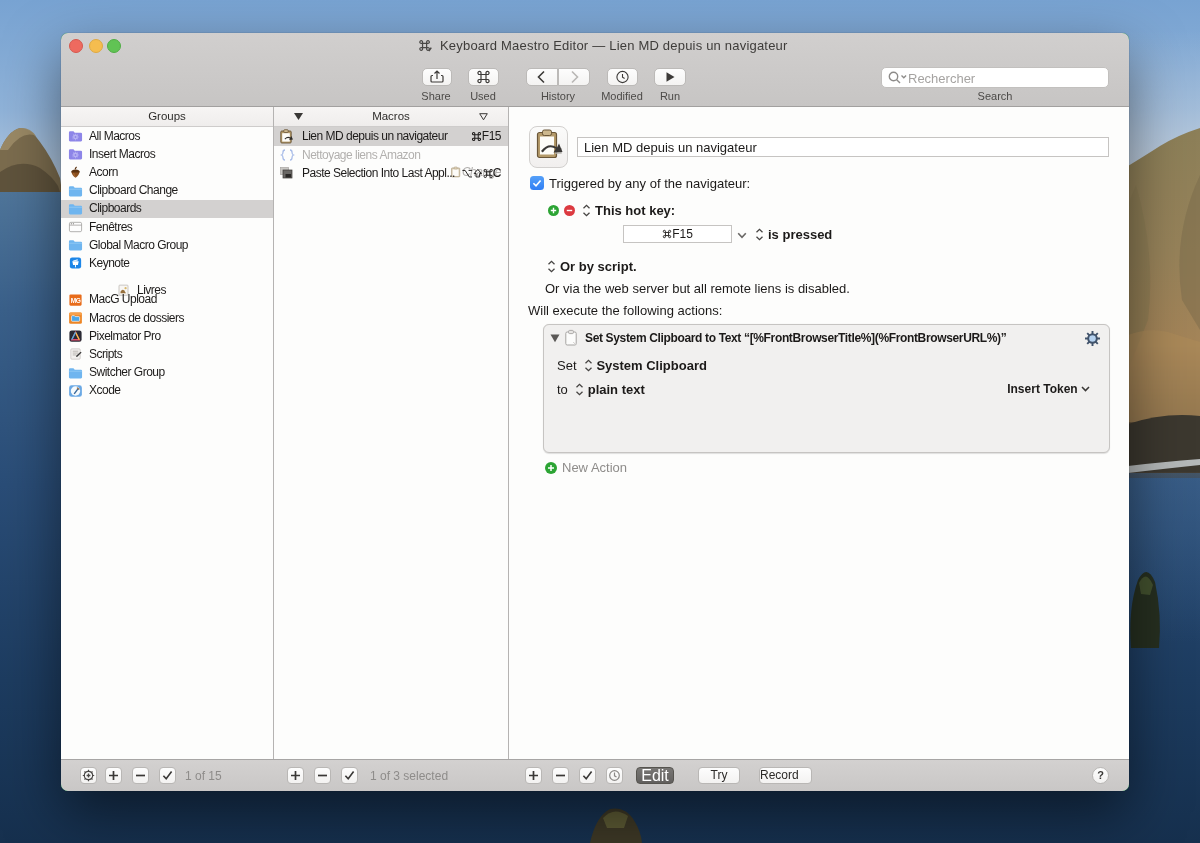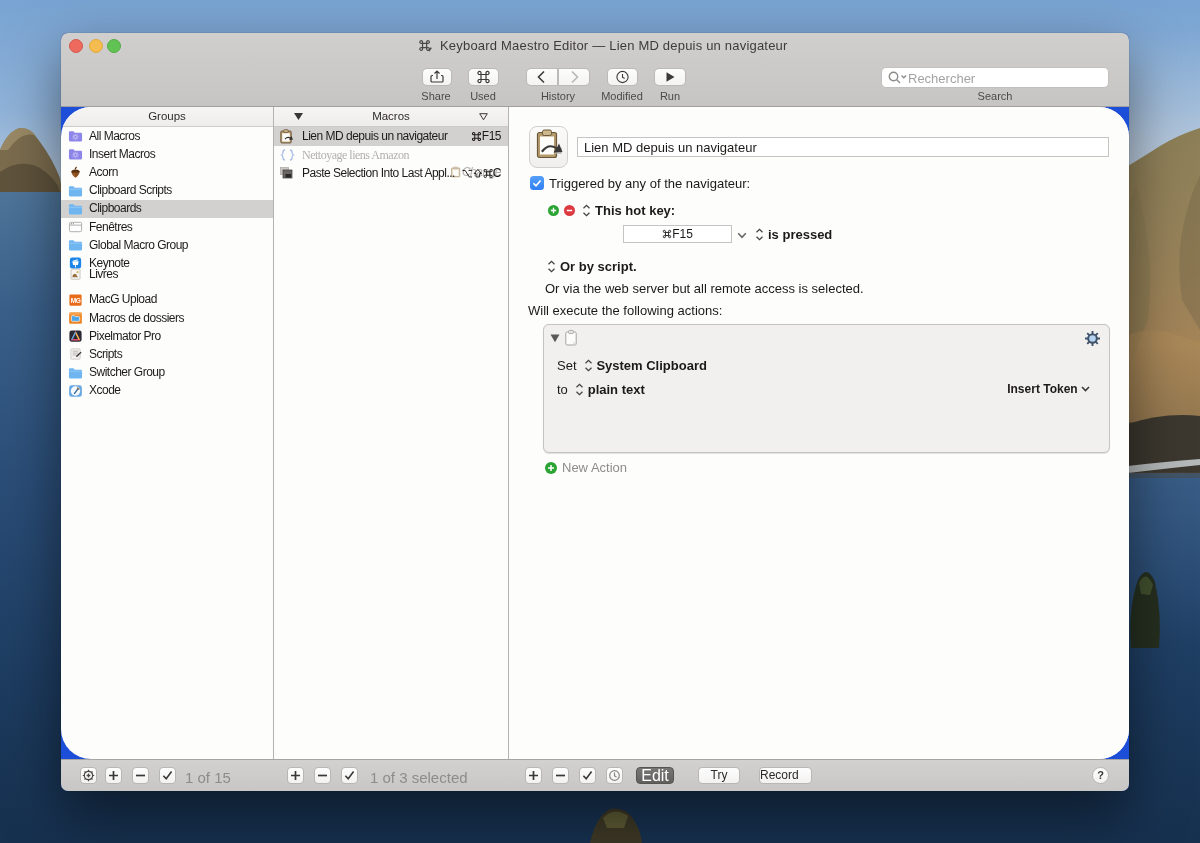--- a/index.html
+++ b/index.html
@@ -1,57 +1,57 @@
 <!DOCTYPE html>
 <html><head>
 <meta charset="utf-8">
 <style>
   html,body{margin:0;padding:0;width:1200px;height:843px;overflow:hidden;}
   body{font-family:"Liberation Sans",sans-serif;position:relative;background:#6f9ccb;}
   #bg{position:absolute;left:0;top:0;width:1200px;height:843px;}
   .abs{position:absolute;}
   #win{position:absolute;left:61px;top:33px;width:1068px;height:758px;border-radius:7px;
-       background:#1d4ed8;box-shadow:0 22px 55px rgba(0,0,0,.5),0 0 1px rgba(0,0,0,.55);}
+       background:#22c55e;box-shadow:0 22px 55px rgba(0,0,0,.5),0 0 1px rgba(0,0,0,.55);}
   
   #chrome{position:absolute;left:0;top:0;width:1068px;height:73px;border-radius:7px 7px 0 0;
        background:linear-gradient(#d1cfce,#c7c5c4);border-bottom:1px solid #a2a09f;}
   .tl{position:absolute;top:6px;width:12px;height:12px;border-radius:50%;}
   #tl-r{left:8px;background:#ee6a5f;border:0.5px solid #d5584e;}
   #tl-y{left:28px;background:#f5bd4f;border:0.5px solid #dfa942;}
   #tl-g{left:46px;background:#61c354;border:0.5px solid #50ad44;}
   #title{position:absolute;top:5px;left:0;width:100%;text-align:center;font-size:13px;letter-spacing:0.2px;color:#3e3c3a;}
   .tbtn{position:absolute;top:35px;height:18px;background:linear-gradient(#fdfdfd,#f4f3f2);
         border:1px solid #bcbab8;border-radius:5px;box-sizing:border-box;}
   .tbtn>svg{display:block;margin:0 auto;}
   .tlabel{position:absolute;top:57px;font-size:11px;color:#4c4a48;text-align:center;}
   #search{position:absolute;left:820px;top:34px;width:228px;height:21px;box-sizing:border-box;
         background:#fff;border:1px solid #c2c0be;border-radius:5px;font-size:12px;color:#9b9997;}
   
-  #main{position:absolute;left:0;top:74px;width:1068px;height:652px;background:#fdfdfc;overflow:hidden;border-radius:30px;}
+  #main{position:absolute;left:0;top:74px;width:1068px;height:652px;background:#fdfdfc;overflow:hidden;}
   .colhead{position:absolute;top:0;height:20px;box-sizing:border-box;background:linear-gradient(#f7f5f4,#efedec);
         border-bottom:1px solid #cecccb;font-size:11.5px;color:#2e2c2a;text-align:center;line-height:19px;}
   #groups{position:absolute;left:0;top:0;width:212px;height:652px;border-right:1px solid #b5b3b2;}
   #macros{position:absolute;left:213px;top:0;width:234px;height:652px;border-right:1px solid #b5b3b2;}
   #editor{position:absolute;left:448px;top:0;width:620px;height:652px;background:#fdfdfc;}
   .grow{position:absolute;left:0;width:100%;height:18.2px;font-size:12px;letter-spacing:-0.5px;color:#1d1b1a;}
   .grow .gi{position:absolute;left:7px;top:2px;width:15px;height:14px;}
   .grow .gt{position:absolute;left:28px;top:1.5px;}
   .mrow{position:absolute;left:0;width:100%;height:18.3px;font-size:12px;letter-spacing:-0.5px;color:#1d1b1a;}
   .sel{background:#d3d1d0;}
   
   .ed{position:absolute;font-size:13px;color:#1c1a19;}
   .b{font-weight:bold;}
   .fld{position:absolute;box-sizing:border-box;background:#fff;border:1px solid #c6c4c2;}
   
   #bbar{position:absolute;left:0;bottom:0;width:1068px;height:32px;border-radius:0 0 7px 7px;
      background:linear-gradient(#d3d1d0,#c9c7c6);border-top:1px solid #a7a5a4;box-sizing:border-box;}
   .bbtn{position:absolute;top:7px;width:17px;height:17px;box-sizing:border-box;background:linear-gradient(#fdfdfd,#f3f2f1);
      border:1px solid #b9b7b5;border-radius:4px;}
   .bbtn>svg{display:block;margin:0 auto;}
-  .btxt{position:absolute;top:9px;font-size:15px;color:#8e8c8a;}
+  .btxt{position:absolute;top:9px;font-size:12px;color:#8e8c8a;}
 </style>
 </head>
 <body>
 <svg id="bg" viewBox="0 0 1200 843" preserveAspectRatio="none">
   <defs>
     <linearGradient id="sky" x1="0" y1="0" x2="0" y2="1">
       <stop offset="0" stop-color="#78a3d2"></stop>
       <stop offset="0.55" stop-color="#8fb2d8"></stop>
       <stop offset="1" stop-color="#bcccdc"></stop>
     </linearGradient>
@@ -201,21 +201,21 @@
                 <path d="M7.6 4.2 Q7.8 2.6 9.2 1.6" fill="none" stroke="#5a3211" stroke-width="1.2"></path>
                 <path d="M6 8 Q6.4 10.8 8 12.4" fill="none" stroke="#b07038" stroke-width="0.8"></path>
               </svg></span>
             <span class="gt">Acorn</span>
           </div>
         <div class="grow" style="top:74.6px;">
             <span class="gi"><svg width="15" height="14" viewBox="0 0 16 14">
                 <path fill="#6fb5ef" d="M1 3.2a1.2 1.2 0 0 1 1.2-1.2h3.6l1.4 1.6h6.6a1.2 1.2 0 0 1 1.2 1.2v6.8a1.2 1.2 0 0 1-1.2 1.2H2.2A1.2 1.2 0 0 1 1 11.6z"></path>
                 <path fill="#8fc8f4" d="M1 4.6h14v1H1z"></path>
               </svg></span>
-            <span class="gt">Clipboard Scripts</span>
+            <span class="gt">Clipboard Change</span>
           </div>
         <div class="grow sel" style="top:92.8px;">
             <span class="gi"><svg width="15" height="14" viewBox="0 0 16 14">
                 <path fill="#6fb5ef" d="M1 3.2a1.2 1.2 0 0 1 1.2-1.2h3.6l1.4 1.6h6.6a1.2 1.2 0 0 1 1.2 1.2v6.8a1.2 1.2 0 0 1-1.2 1.2H2.2A1.2 1.2 0 0 1 1 11.6z"></path>
                 <path fill="#8fc8f4" d="M1 4.6h14v1H1z"></path>
               </svg></span>
             <span class="gt">Clipboards</span>
           </div>
         <div class="grow" style="top:111px;">
             <span class="gi"><svg width="15" height="14" viewBox="0 0 16 14">
@@ -235,21 +235,21 @@
           </div>
         <div class="grow" style="top:147.4px;">
             <span class="gi"><svg width="15" height="14" viewBox="0 0 16 14">
                 <rect x="2" y="1.2" width="12" height="11.6" rx="2.4" fill="#1c86e8"></rect>
                 <path fill="#fff" d="M4.6 5 L11.4 5 L10.6 9 L5.4 9z"></path>
                 <rect x="7.5" y="9" width="1" height="2.6" fill="#fff"></rect>
                 <path d="M5.2 4.6 L10.2 3 L10.5 4.2 L5.4 5.2z" fill="#fff"></path>
               </svg></span>
             <span class="gt">Keynote</span>
           </div>
-        <div class="grow" style="top:158px;">
+        <div class="grow" style="top:174px;margin-left:48px;">
             <span class="gi"><svg width="15" height="14" viewBox="0 0 16 14">
                 <rect x="3.2" y="1.8" width="9.6" height="10.8" rx="0.8" fill="#f8f6f3" stroke="#bab6b0" stroke-width="0.8"></rect>
                 <path d="M4.8 8.8 Q6.6 5.6 8.8 7.6 L10.6 10.4 L4.8 10.4z" fill="#97703c"></path>
                 <circle cx="10.2" cy="5" r="1.2" fill="#d8b86a"></circle>
               </svg></span>
             <span class="gt">Livres</span>
           </div>
         <div class="grow" style="top:183.8px;">
             <span class="gi"><svg width="15" height="14" viewBox="0 0 16 14">
                 <rect x="1.5" y="1" width="13" height="12" rx="1.2" fill="#e86c1a"></rect>
@@ -322,21 +322,21 @@
                 <path fill="none" stroke="#1d1b1a" stroke-width="1.5" d="M5.5 5.5h5v5h-5z M5.5 5.5H4A1.7 1.7 0 1 1 5.5 4z M10.5 5.5V4A1.7 1.7 0 1 1 12 5.5z M10.5 10.5H12A1.7 1.7 0 1 1 10.5 12z M5.5 10.5V12A1.7 1.7 0 1 1 4 10.5z"></path>
               </svg>F15</span>
         </div>
         <div class="mrow" style="top:38.5px;height:18.3px;color:#b2b0ae;">
           <svg width="15" height="14" viewBox="0 0 15 14" style="position:absolute;left:6px;top:2px;">
               <g fill="none" stroke="#a8bce8" stroke-width="1.3">
                 <path d="M5 2 Q3 2 3 4.2 Q3 6.4 1.6 7 Q3 7.6 3 9.8 Q3 12 5 12"></path>
                 <path d="M10 2 Q12 2 12 4.2 Q12 6.4 13.4 7 Q12 7.6 12 9.8 Q12 12 10 12"></path>
               </g>
             </svg>
-          <span style="position:absolute;left:28px;top:2px;font-family:Liberation Serif, serif;">Nettoyage liens Amazon</span>
+          <span style="position:absolute;left:28px;top:2px;">Nettoyage liens Amazon</span>
           <span style="position:absolute;right:7px;top:19px;font-style:italic;"><svg width="12" height="12" viewBox="0 0 16 15" style="vertical-align:-2px">
                 <rect x="2" y="2" width="11" height="12" rx="1" fill="#d8cbb2" stroke="#a89878" stroke-width="0.8"></rect>
                 <rect x="3.5" y="4" width="8" height="8.8" fill="#fdfcf8"></rect>
                 <rect x="5.5" y="0.8" width="4" height="2.6" rx="0.8" fill="#e4d9c0" stroke="#a89878" stroke-width="0.7"></rect>
               </svg>Change</span>
         </div>
         <div class="mrow" style="top:56.8px;height:18.3px;">
           <svg width="16" height="15" viewBox="0 0 16 15" style="position:absolute;left:5px;top:2px;">
               <rect x="1.5" y="1.5" width="8" height="7" fill="#c9c7c3" stroke="#a8a6a2" stroke-width="0.7"></rect>
               <rect x="4" y="4" width="9" height="8" fill="#6a6865" stroke="#3a3836" stroke-width="0.7"></rect>
@@ -400,32 +400,33 @@
           </g>
         </svg>
       <div class="ed b" style="left:259px;top:119.5px;line-height:16px;">is pressed</div>
       <svg width="9" height="13" viewBox="0 0 9 13" style="position:absolute;left:38px;top:153px;">
           <g fill="none" stroke="#464442" stroke-width="1.3">
             <path d="M1.5 4.2 L4.5 1.3 L7.5 4.2"></path>
             <path d="M1.5 8.8 L4.5 11.7 L7.5 8.8"></path>
           </g>
         </svg>
       <div class="ed b" style="left:51px;top:151.5px;line-height:16px;">Or by script.</div>
-      <div class="ed" style="left:36px;top:173.5px;line-height:16px;">Or via the web server but all remote access is selected.</div>
+      <div class="ed" style="left:36px;top:173.5px;line-height:16px;">Or via the web server but all remote liens is disabled.</div>
       <div class="ed" style="left:19px;top:195.5px;line-height:16px;">Will execute the following actions:</div>
 
       <div class="abs" id="actbox" style="left:34px;top:217px;width:567px;height:129px;background:#f1f0ef;border:1px solid #c6c4c2;border-radius:6px;box-sizing:border-box;box-shadow:0 0.5px 1px rgba(0,0,0,0.12);">
         <svg width="10" height="9" viewBox="0 0 10 9" style="position:absolute;left:6px;top:9px;">
             <path fill="#5a5856" d="M0.5 0.5h9L5 8.2z"></path>
           </svg>
         <svg width="16" height="18" viewBox="0 0 16 18" style="position:absolute;left:19px;top:4px;">
             <rect x="2.8" y="3" width="10.4" height="13" rx="1.4" fill="#fcfcfb" stroke="#a5a3a1" stroke-width="1"></rect>
             <rect x="5.6" y="1.4" width="4.8" height="3.2" rx="1" fill="#e8e6e4" stroke="#a5a3a1" stroke-width="0.9"></rect>
             <path d="M10.2 13 l3 3" stroke="#c8c6c4" stroke-width="0.9"></path>
           </svg>
+        <div class="ed b" style="left:41px;top:6px;line-height:15px;color:#1c1a19;font-size:12px;letter-spacing:-0.35px;">Set System Clipboard to Text “[%FrontBrowserTitle%](%FrontBrowserURL%)”</div>
         <svg width="19" height="19" viewBox="0 0 19 19" style="position:absolute;left:539px;top:4px;">
             <g stroke="#41536b" stroke-width="1.9">
               <path d="M9.5 2v3.5M9.5 13.5V17M2 9.5h3.5M13.5 9.5H17M4.2 4.2l2.5 2.5M12.3 12.3l2.5 2.5M14.8 4.2l-2.5 2.5M6.7 12.3l-2.5 2.5"></path>
             </g>
             <circle cx="9.5" cy="9.5" r="5.3" fill="#41536b"></circle>
             <circle cx="9.5" cy="9.5" r="3.3" fill="#b5d2f0"></circle>
           </svg>
         <div class="ed" style="left:13px;top:33px;line-height:15px;">Set&nbsp;&nbsp;<svg width="9" height="13" viewBox="0 0 9 13" style="vertical-align:-2px">
               <g fill="none" stroke="#464442" stroke-width="1.3">
                 <path d="M1.5 4.2 L4.5 1.3 L7.5 4.2"></path>

